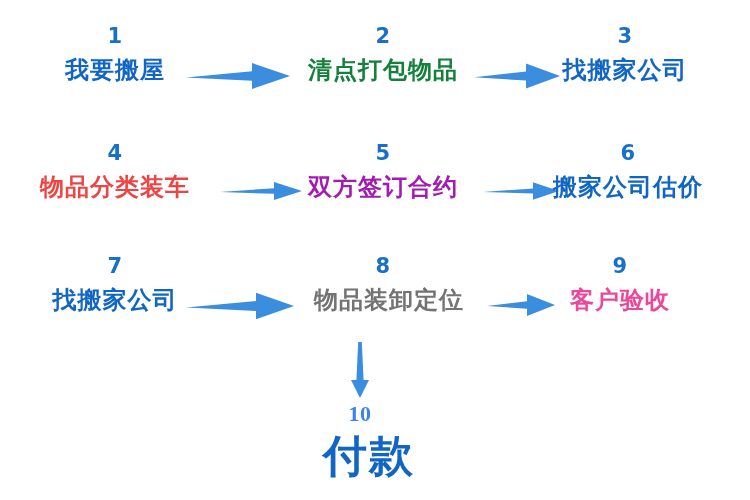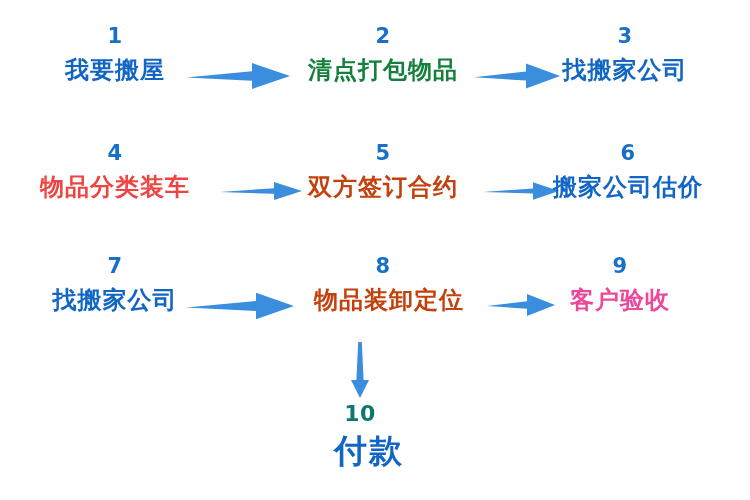--- a/index.html
+++ b/index.html
@@ -46,21 +46,21 @@
     color: #1166c4;
     letter-spacing: 1px;
   }
 
   
   .node.node-final .node-num {
     font-size: 22px;
     margin-bottom: 9px;
   }
   .node.node-final .node-label {
-    font-size: 33px;
+    font-size: 44px;
     letter-spacing: 2px;
     margin-left: 18px;
   }
 
   
   .arrow {
     position: absolute;
     overflow: visible;
   }
   .arrow svg { display: block; }
@@ -106,21 +106,21 @@
   </div>
 
   <div class="arrow arrow-right" style="left:220px; top:180px;">
     <svg width="82" height="22" viewBox="0 0 82 22" aria-hidden="true">
       <path class="wedge" d="M0,12.0 L54,8.2 L54,2.0 L82,11 L54,20.0 L54,13.8 Z" fill="#3b8edd"></path>
     </svg>
   </div>
 
   <div class="node" style="left:383px; top:143px;">
     <span class="node-num" style="color: rgb(24, 112, 200);">5</span>
-    <span class="node-label" style="color: #c2410c;">双方签订合约</span>
+    <span class="node-label" style="color: #a21caf;">双方签订合约</span>
   </div>
 
   <div class="arrow arrow-right" style="left:483px; top:180px;">
     <svg width="76" height="22" viewBox="0 0 76 22" aria-hidden="true">
       <path class="wedge" d="M0,12.0 L50,8.4 L50,2.2 L76,11 L50,19.8 L50,13.6 Z" fill="#3b8edd"></path>
     </svg>
   </div>
 
   <div class="node" style="left:628px; top:143px;">
     <span class="node-num" style="color: rgb(24, 112, 200);">6</span>
@@ -133,38 +133,38 @@
   </div>
 
   <div class="arrow arrow-right" style="left:186px; top:292px;">
     <svg width="108" height="28" viewBox="0 0 108 28" aria-hidden="true">
       <path class="wedge" d="M0,15.6 L70,9.0 L70,0.8 L108,14 L70,27.2 L70,19.0 Z" fill="#3b8edd"></path>
     </svg>
   </div>
 
   <div class="node" style="left:383px; top:256px;">
     <span class="node-num" style="color: rgb(24, 112, 200);">8</span>
-    <span class="node-label" style="color: #c2410c; padding-left: 12px;">物品装卸定位</span>
+    <span class="node-label" style="color: #737373; padding-left: 12px;">物品装卸定位</span>
   </div>
 
   <div class="arrow arrow-right" style="left:487px; top:292px;">
     <svg width="68" height="26" viewBox="0 0 68 26" aria-hidden="true">
       <path class="wedge" d="M0,14.0 L40,9.2 L40,2.0 L68,13 L40,24.0 L40,16.8 Z" fill="#3b8edd"></path>
     </svg>
   </div>
 
   <div class="node" style="left:620px; top:256px;">
     <span class="node-num" style="color: rgb(24, 112, 200);">9</span>
     <span class="node-label" style="color: #ec4899;">客户验收</span>
   </div>
 
   <div class="arrow arrow-down" style="left:345px; top:342px;">
     <svg width="30" height="56" viewBox="0 0 30 56" aria-hidden="true">
       <path class="wedge" d="M13.2,0 L16.8,0 L18.6,38 L24,38 L15,56 L6,38 L11.4,38 Z" fill="#3b8edd"></path>
     </svg>
   </div>
 
   <div class="node node-final" style="left:360px; top:403px;">
-    <span class="node-num" style="color: #0f766e;">10</span>
+    <span class="node-num" style="color: #3b82f6; font-family: Liberation Serif, serif;">10</span>
     <span class="node-label" style="color: rgb(17, 102, 196);">付款</span>
   </div>
 
 </div>
 
 </body></html>

